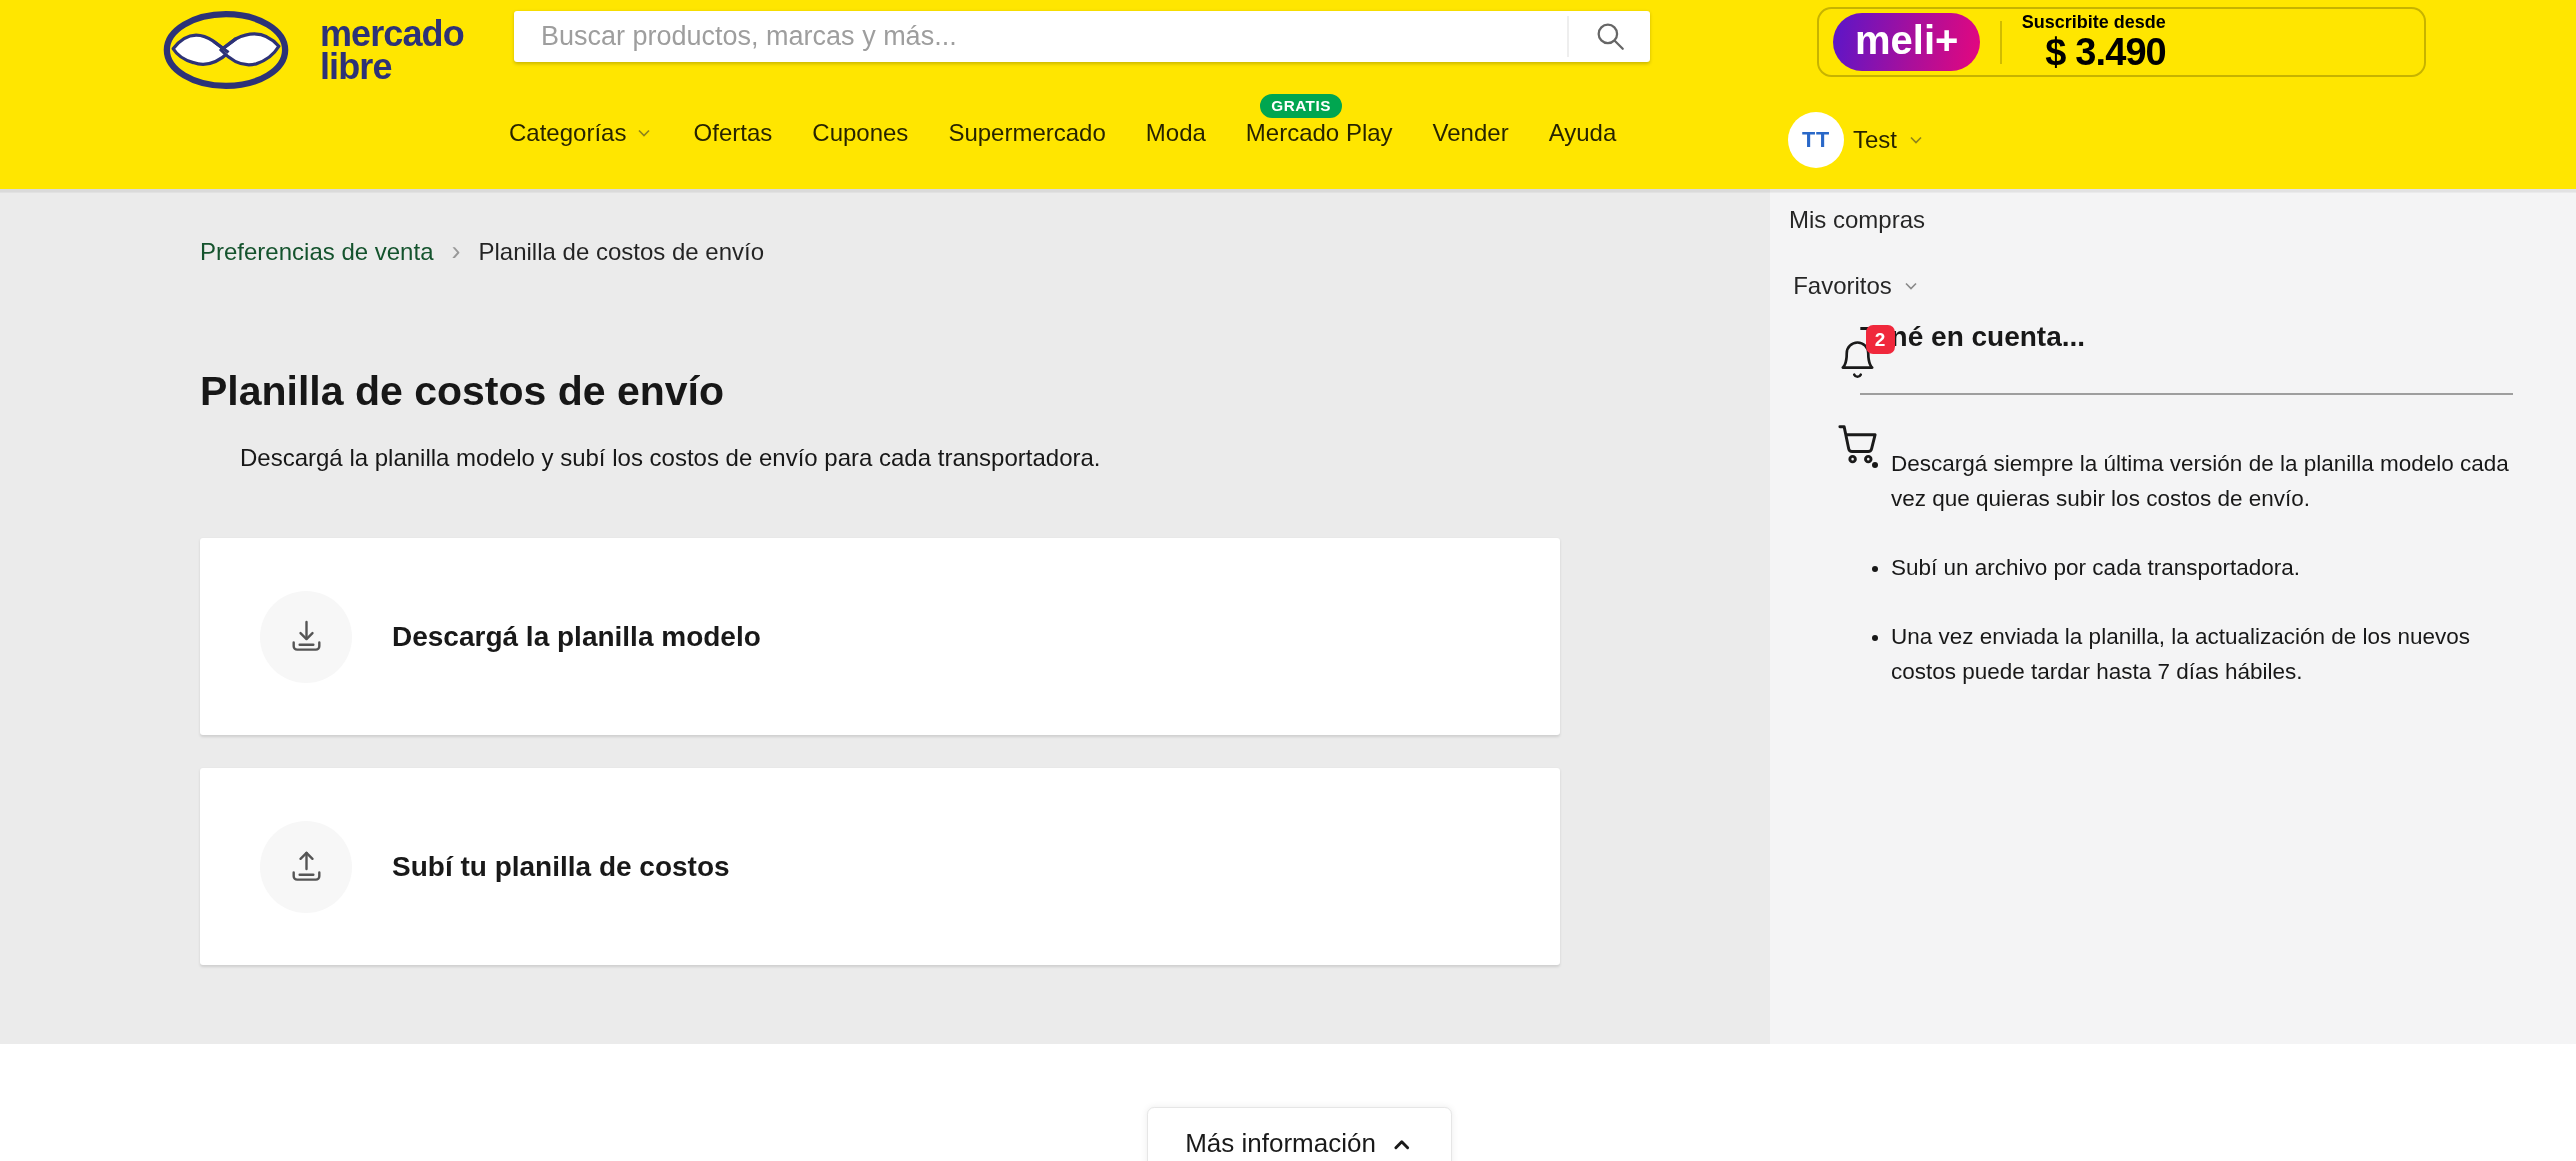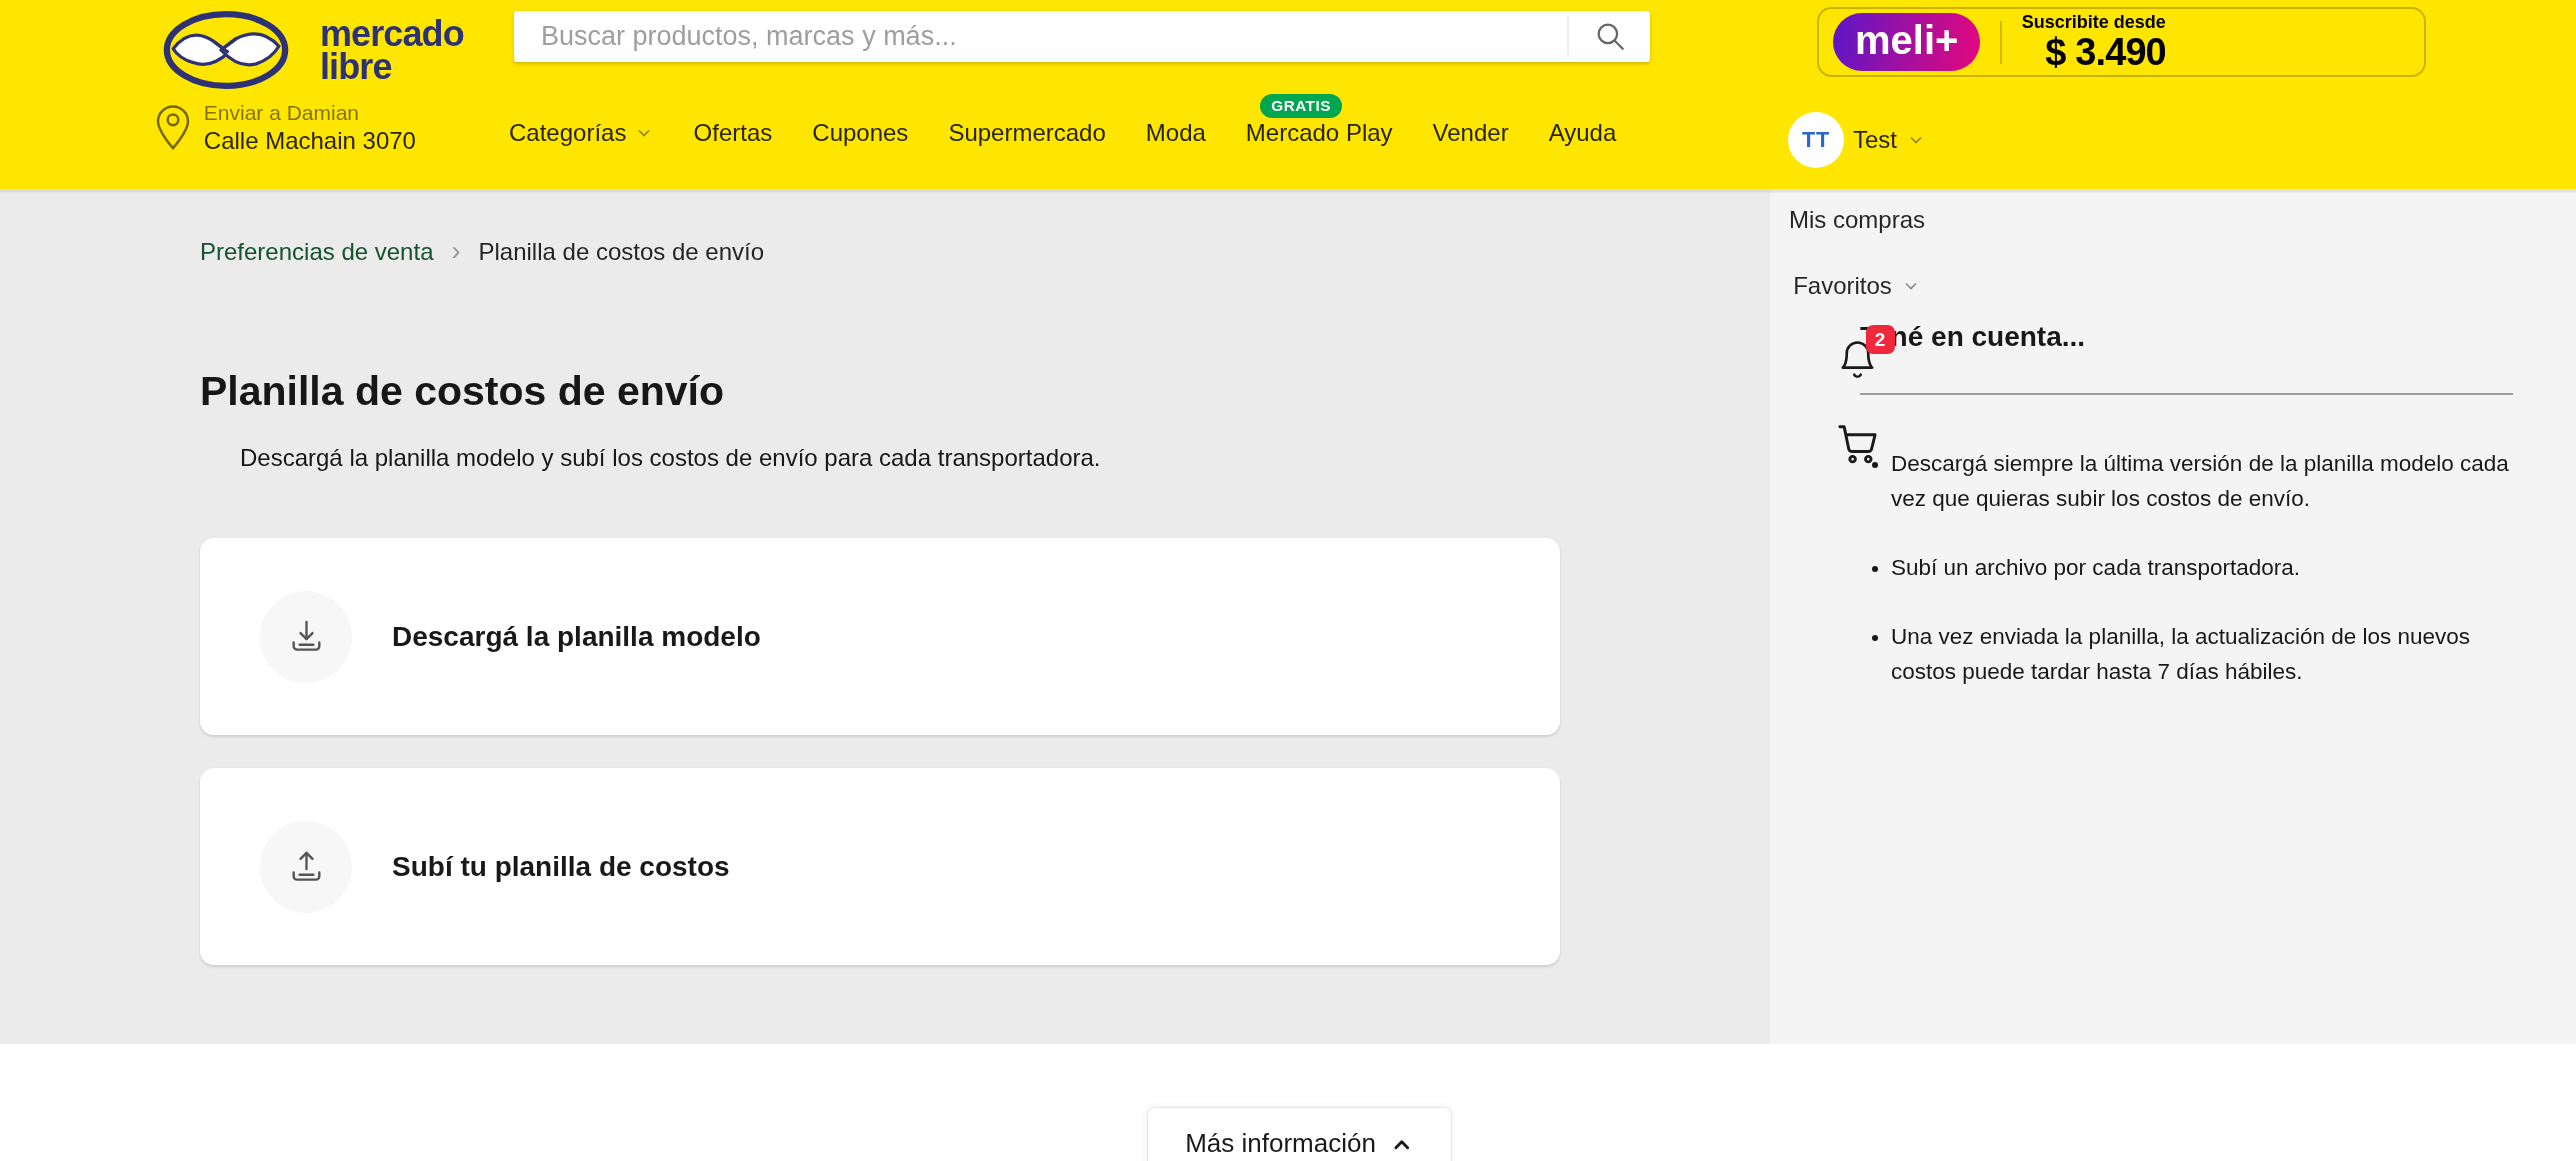--- a/index.html
+++ b/index.html
@@ -92,21 +92,21 @@
   .breadcrumb { position: absolute; left: 200px; top: 236px; display: flex; align-items: center; gap: 18px; font-size: 24px; }
   .breadcrumb a { color: #14532d; text-decoration: none; cursor: pointer; }
   .breadcrumb .sep { color: #999; font-size: 27px; }
   .breadcrumb .current { color: rgba(0,0,0,.85); }
 
   .page-title { position: absolute; left: 200px; top: 368px; font-size: 41px; font-weight: 600; color: rgba(0,0,0,.9); }
   .page-subtitle { position: absolute; left: 200px; top: 444px; font-size: 24px; color: rgba(0,0,0,.9); margin-left: 40px; }
 
   .cards { position: absolute; left: 200px; top: 538px; width: 1360px; }
   .action-card {
-    width: 100%; height: 197px; background: #fff; border-radius: 14px;
+    width: 100%; height: 197px; background: #fff; border-radius: 3px;
     box-shadow: 0 1.8px 2.7px rgba(0,0,0,.12);
     display: flex; align-items: center; padding-left: 60px; gap: 40px;
     cursor: pointer; margin-bottom: 33px;
   }
   .card-circle {
     width: 92px; height: 92px; border-radius: 50%; background: #f7f7f7;
     display: flex; align-items: center; justify-content: center; flex: 0 0 auto;
   }
   .card-label { font-size: 28px; font-weight: 600; color: rgba(0,0,0,.9); }
 
@@ -163,30 +163,20 @@
 
     <div class="meli-banner">
       <span class="meli-pill">meli+</span>
       <span class="meli-divider"></span>
       <span class="meli-price">
         <span class="small">Suscribite desde</span>
         <span class="big">$ 3.490</span>
       </span>
     </div>
 
-    <div class="location">
-      <svg width="40" height="51" viewBox="0 0 24 30" fill="none" stroke="rgba(0,0,0,.55)" stroke-width="1.5">
-        <path d="M12 28s-9-10.2-9-16a9 9 0 0 1 18 0c0 5.8-9 16-9 16z"></path>
-        <circle cx="12" cy="11" r="3.2"></circle>
-      </svg>
-      <div class="location-text">
-        <span class="muted">Enviar a Damian</span>
-        <span class="strong">Calle Machain 3070</span>
-      </div>
-    </div>
 
     <nav class="main-nav">
       <div class="nav-item">
         <span>Categorías</span>
         <svg class="chev" width="20" height="20" viewBox="0 0 24 24" fill="none" stroke="#333" stroke-width="2">
             <polyline points="6 9 12 15 18 9"></polyline>
           </svg>
       </div>
       <div class="nav-item">
           <span>Ofertas</span>

